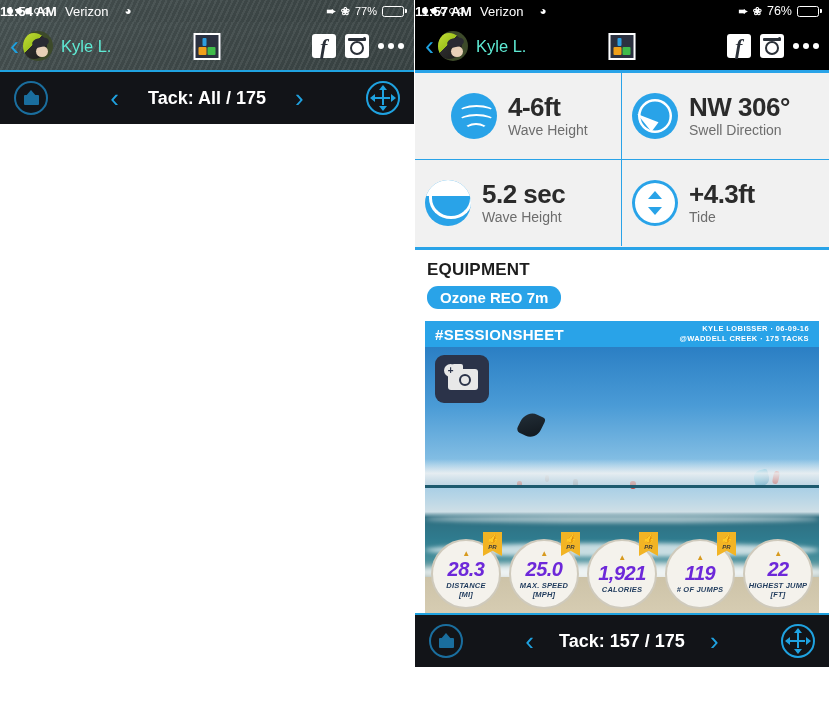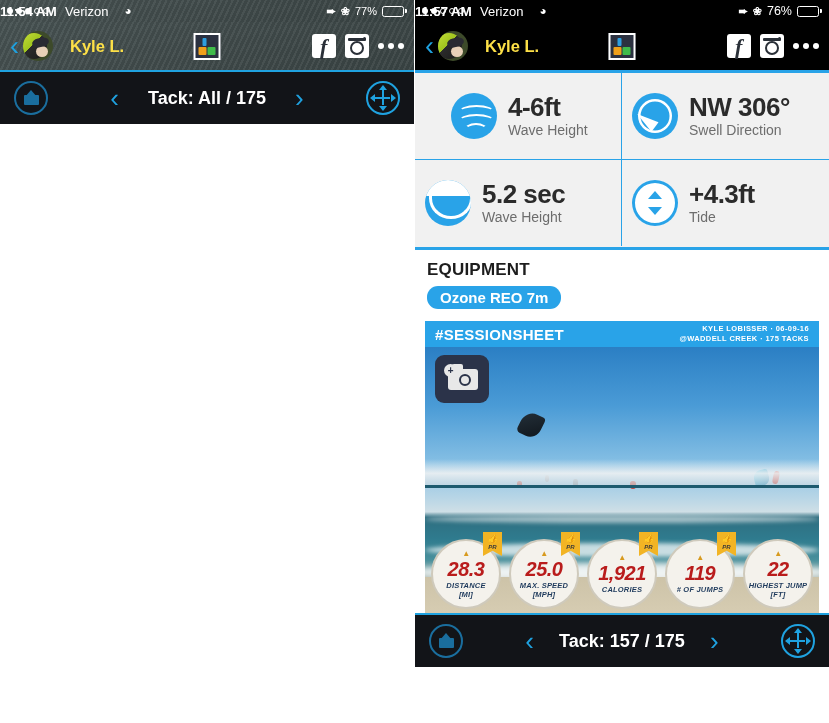--- a/index.html
+++ b/index.html
@@ -24,21 +24,21 @@
   .batt-fill{height:100%;background:#fff;border-radius:1px;}
   .batt-cap{width:2px;height:4px;background:#fff;border-radius:0 1px 1px 0;}
 
   
   .navbar{position:relative;height:48px;display:flex;align-items:center;padding:0 10px;z-index:30;}
   .nav-back{color:#1fa2e0;font-size:27px;line-height:1;font-weight:300;margin-right:4px;cursor:pointer;}
   .avatar{width:30px;height:30px;border-radius:50%;overflow:hidden;position:relative;background:#3d4a2a;flex:0 0 30px;}
   .avatar .helmet{position:absolute;left:-2px;top:2px;width:26px;height:26px;border-radius:50%;background:linear-gradient(135deg,#c8e03a 0%,#9fc41e 45%,#2b2b2b 46%,#1a1a1a 100%);}
   .avatar .visor{position:absolute;left:9px;top:7px;width:17px;height:9px;border-radius:9px/6px;background:#2a2a32;transform:rotate(-12deg);}
   .avatar .face{position:absolute;left:13px;top:15px;width:12px;height:11px;border-radius:50%;background:#e8d0b8;}
-  .nav-name{color:#fde047;font-size:16.5px;font-weight:bold;margin-left:17px;}
+  .nav-name{color:#5eead4;font-size:16.5px;font-weight:normal;margin-left:8px;}
   .nav-logo{position:absolute;left:50%;transform:translateX(-50%);width:27px;height:27px;border:2px solid #fff;background:#2b3140;display:grid;grid-template-columns:1fr 1fr;grid-template-rows:1fr 1fr;padding:3px;box-sizing:border-box;gap:1px;cursor:pointer;}
   .nav-logo i{display:block;border-radius:1px;}
   .lg-blue{background:#2e9fe0;grid-column:1;grid-row:1;margin-left:4px;}
   .lg-orange{background:#f0a01a;grid-column:1;grid-row:2;}
   .lg-green{background:#3fbb4a;grid-column:2;grid-row:2;}
   .nav-right{margin-left:auto;display:flex;align-items:center;gap:9px;}
   .sq-ico{width:24px;height:24px;background:#fff;border-radius:3px;position:relative;cursor:pointer;}
   .fb-f{position:absolute;left:8px;top:3px;width:9px;height:21px;color:#2a3038;font-size:22px;font-weight:bold;line-height:20px;font-family:"Liberation Serif",serif;}
   .ig-ring{position:absolute;left:5px;top:7px;width:14px;height:14px;border:2.5px solid #2a3038;border-radius:50%;box-sizing:border-box;}
   .ig-dot{position:absolute;right:3px;top:3px;width:3px;height:3px;background:#2a3038;border-radius:50%;}
@@ -137,21 +137,21 @@
   .horizon{position:absolute;left:0;right:0;top:138px;height:3px;background:#1d5a6e;}
   .surf1{position:absolute;left:0;right:0;top:168px;height:8px;background:rgba(255,255,255,.55);border-radius:50%;filter:blur(2px);}
   .surf2{position:absolute;left:0;right:0;top:196px;height:14px;background:rgba(255,255,255,.72);border-radius:50%;filter:blur(2px);}
   .surf3{position:absolute;left:-20px;right:-20px;top:216px;height:18px;background:rgba(255,255,255,.85);border-radius:50%;filter:blur(3px);}
   .beach{position:absolute;left:0;right:0;bottom:0;height:36px;background:linear-gradient(180deg,#cdc3a8,#d6ccb2);}
   .surfer{position:absolute;left:88px;bottom:38px;width:4px;height:12px;background:#2a2a2a;border-radius:2px;}
 
   .circles{position:absolute;left:0;right:0;bottom:4px;display:flex;justify-content:space-between;padding:0 6px;box-sizing:border-box;}
   .circ{position:relative;width:70px;height:70px;border-radius:50%;background:#f4f2ec;border:2px solid #cfcabc;display:flex;flex-direction:column;align-items:center;justify-content:center;box-sizing:border-box;cursor:pointer;}
   .circ .mini{font-size:8px;color:#d79a1e;font-weight:bold;line-height:1;margin-bottom:1px;letter-spacing:-.5px;}
-  .circ .val{font-size:20px;font-weight:bold;color:#b91c1c;line-height:1;letter-spacing:-.5px;}
+  .circ .val{font-size:20px;font-weight:bold;color:#6d28d9;line-height:1;letter-spacing:-.5px;}
   .circ .cap{font-size:7.5px;font-weight:bold;color:#1e3a5c;text-align:center;line-height:1.2;margin-top:2px;letter-spacing:.2px;}
   .pr{position:absolute;right:-3px;top:-9px;width:19px;height:24px;background:#f2b424;clip-path:polygon(0 0,100% 0,100% 100%,50% 78%,0 100%);display:flex;flex-direction:column;align-items:center;padding-top:2px;box-sizing:border-box;}
   .pr .th{font-size:9px;line-height:1;color:#3a3a3a;}
   .pr .lb{font-size:6px;font-weight:bold;color:#3a3a3a;line-height:1;margin-top:1px;}
   .cam{position:absolute;left:10px;top:8px;width:54px;height:48px;background:#2b3349;border-radius:9px;cursor:pointer;}
   .cam .body{position:absolute;left:13px;top:14px;width:30px;height:21px;background:#e8e8e8;border-radius:3px;}
   .cam .body::before{content:"";position:absolute;left:4px;top:-5px;width:11px;height:6px;background:#e8e8e8;border-radius:2px 2px 0 0;}
   .cam .lens{position:absolute;left:11px;top:5px;width:12px;height:12px;border:2.6px solid #2b3349;border-radius:50%;box-sizing:border-box;}
   .cam .plus{position:absolute;left:9px;top:9px;width:13px;height:13px;border-radius:50%;background:#e8e8e8;color:#2b3349;font-size:10px;line-height:13px;text-align:center;font-weight:bold;}
 </style>

